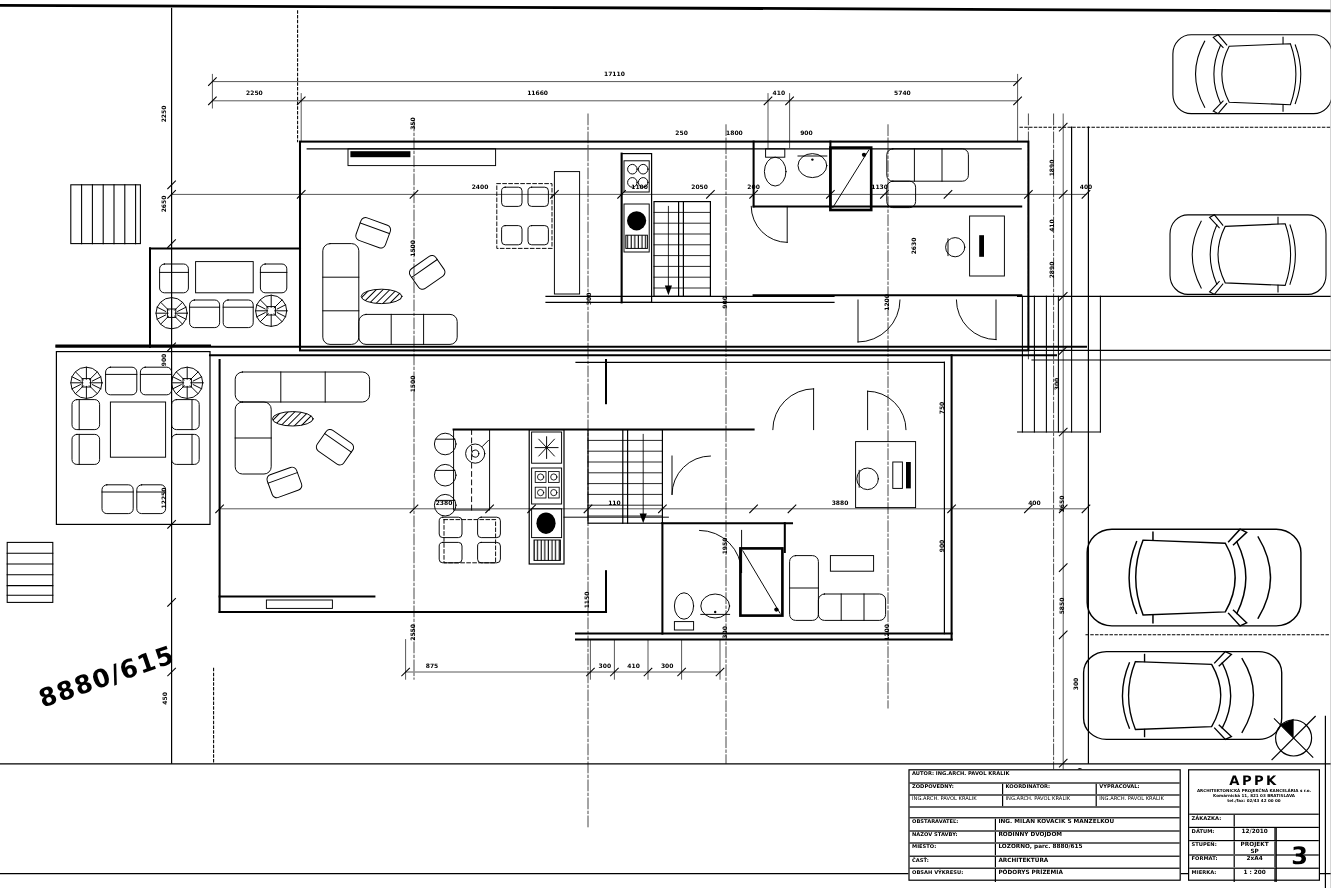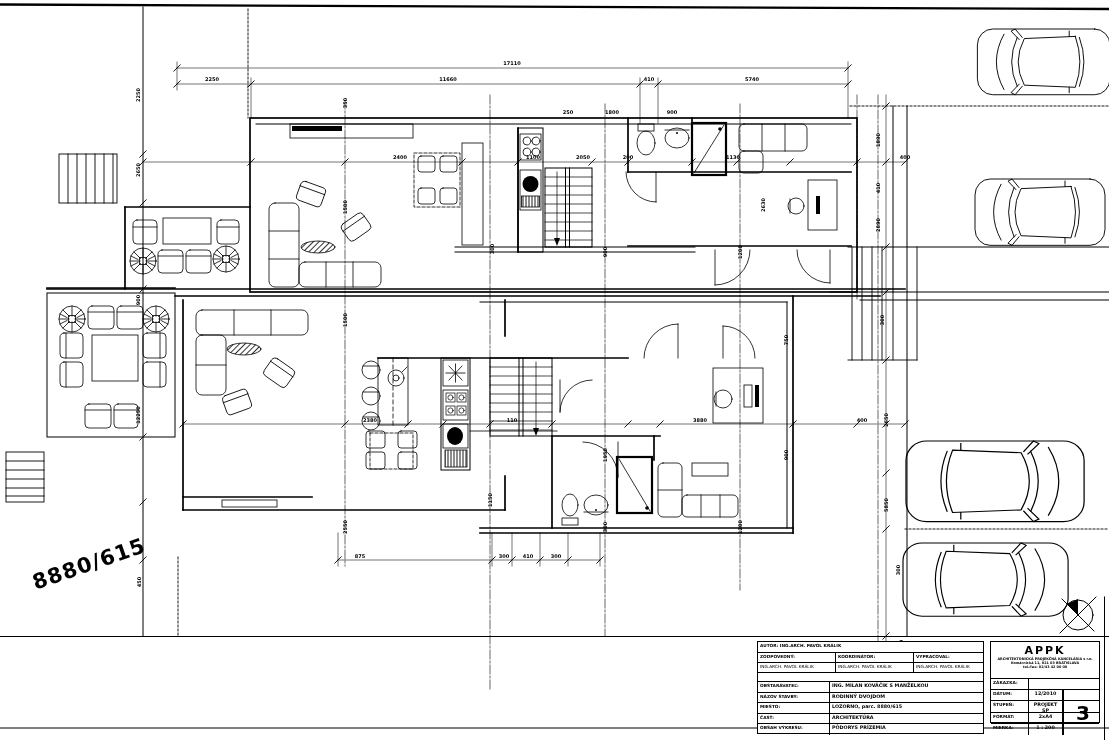--- a/index.html
+++ b/index.html
@@ -557,21 +557,21 @@
   <div class="tb-row" style="top:71.8px;height:10.6px;">
     <div class="tb-cell tb-lab" style="left:0;width:72px;">ČASŤ:</div>
     <div class="tb-cell tb-val" style="left:72px;right:0;border-right:none;">ARCHITEKTÚRA</div>
   </div>
   <div class="tb-row" style="top:82.4px;height:10.6px;border-bottom:none;">
     <div class="tb-cell tb-lab" style="left:0;width:72px;">OBSAH VÝKRESU:</div>
     <div class="tb-cell tb-val" style="left:72px;right:0;border-right:none;">PÔDORYS PRÍZEMIA</div>
   </div>
 </div>
 
-<div class="tb" style="left:990px;top:641px;width:110px;height:82px;">
+<div class="tb" style="left:990px;top:641px;width:110px;height:93px;">
   <div class="tb-row" style="top:0;height:37px;">
     <div style="padding-top:3px;">
       <div class="logo-name">APPK</div>
       <div class="logo-addr">ARCHITEKTONICKÁ PROJEKČNÁ KANCELÁRIA s r.o.</div>
       <div class="logo-addr">Komárnická 11, 821 03 BRATISLAVA</div>
       <div class="logo-addr">tel./fax: 02/43 42 00 00</div>
     </div>
   </div>
   <div class="tb-row" style="top:37px;height:11px;">
     <div class="tb-cell tb-lab" style="left:0;width:38px;">ZÁKAZKA:</div>

